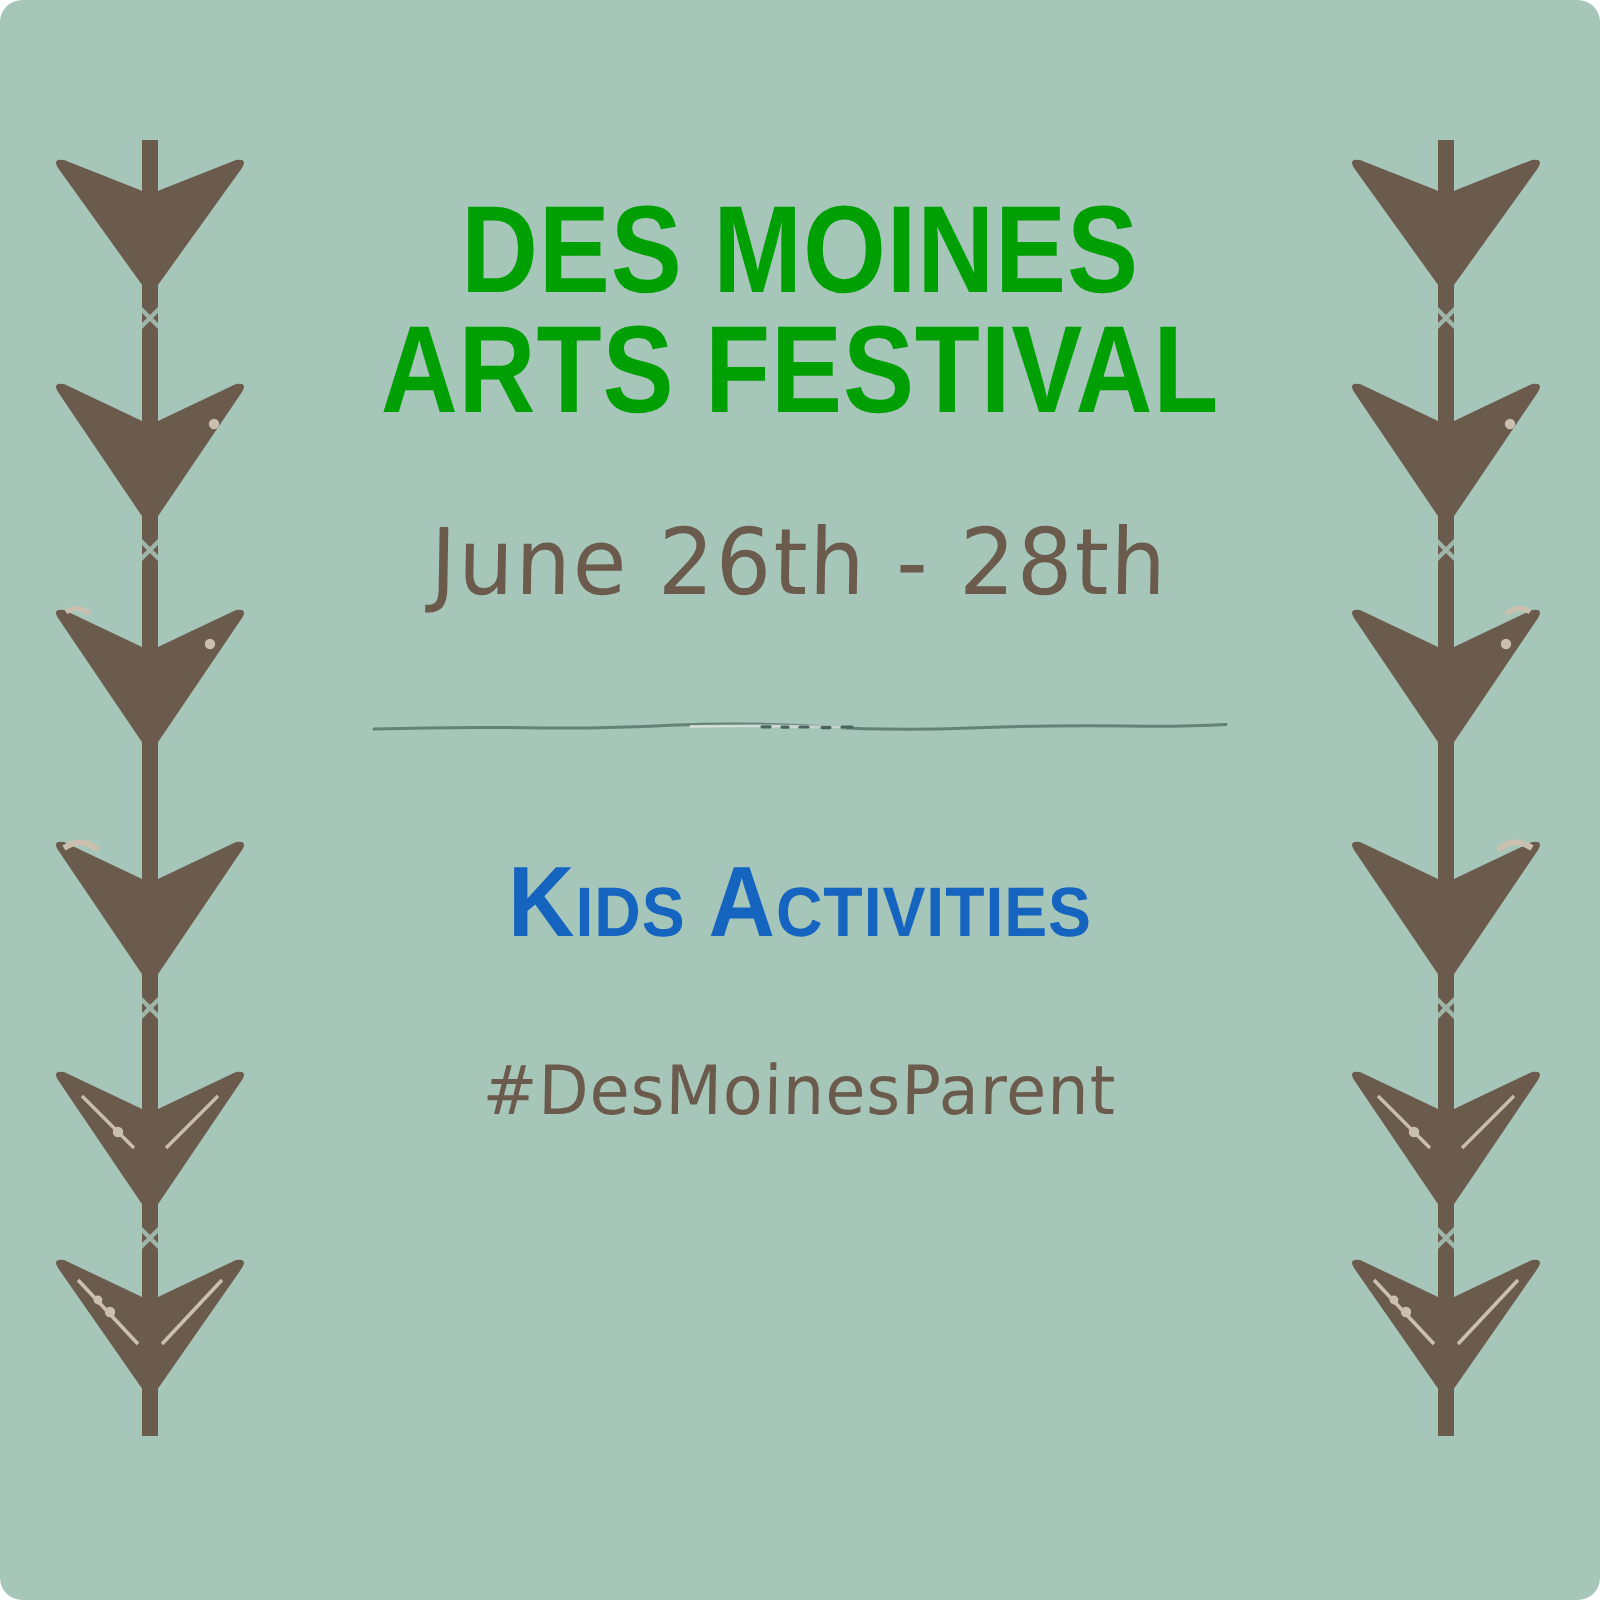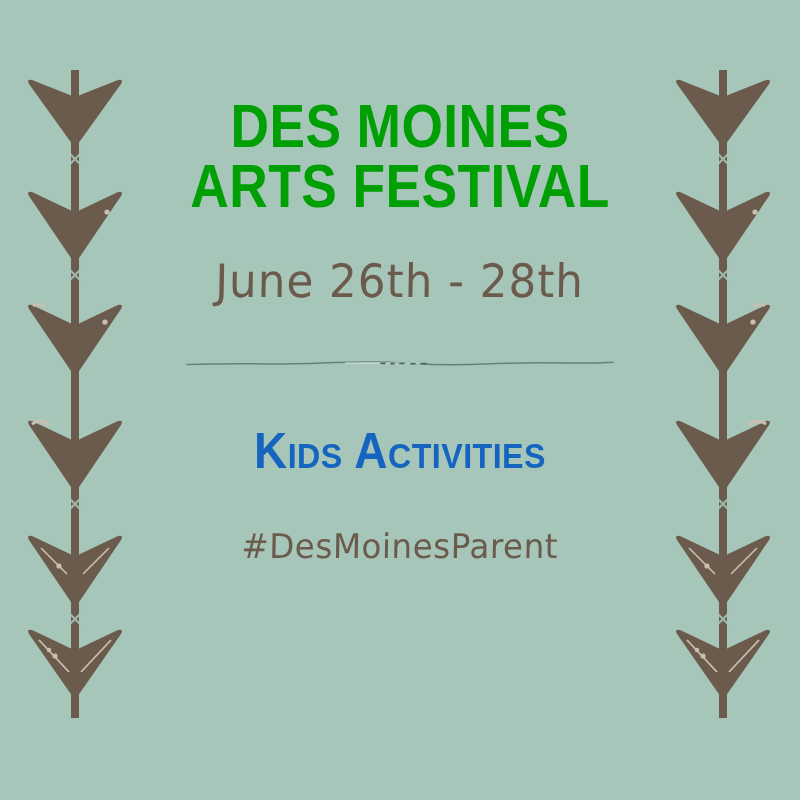--- a/index.html
+++ b/index.html
@@ -9,20 +9,21 @@
     background: #ffffff;
   }
 
   #poster {
     position: relative;
     width: 800px;
     height: 800px;
     overflow: hidden;
     background: #a7c6ba;
     font-family: "Liberation Sans", sans-serif;
+    border-radius: 11px;
     -webkit-font-smoothing: antialiased;
   }
 
   
   .arrow-col {
     position: absolute;
     top: 0;
     width: 120px;
     height: 800px;
     pointer-events: none;

